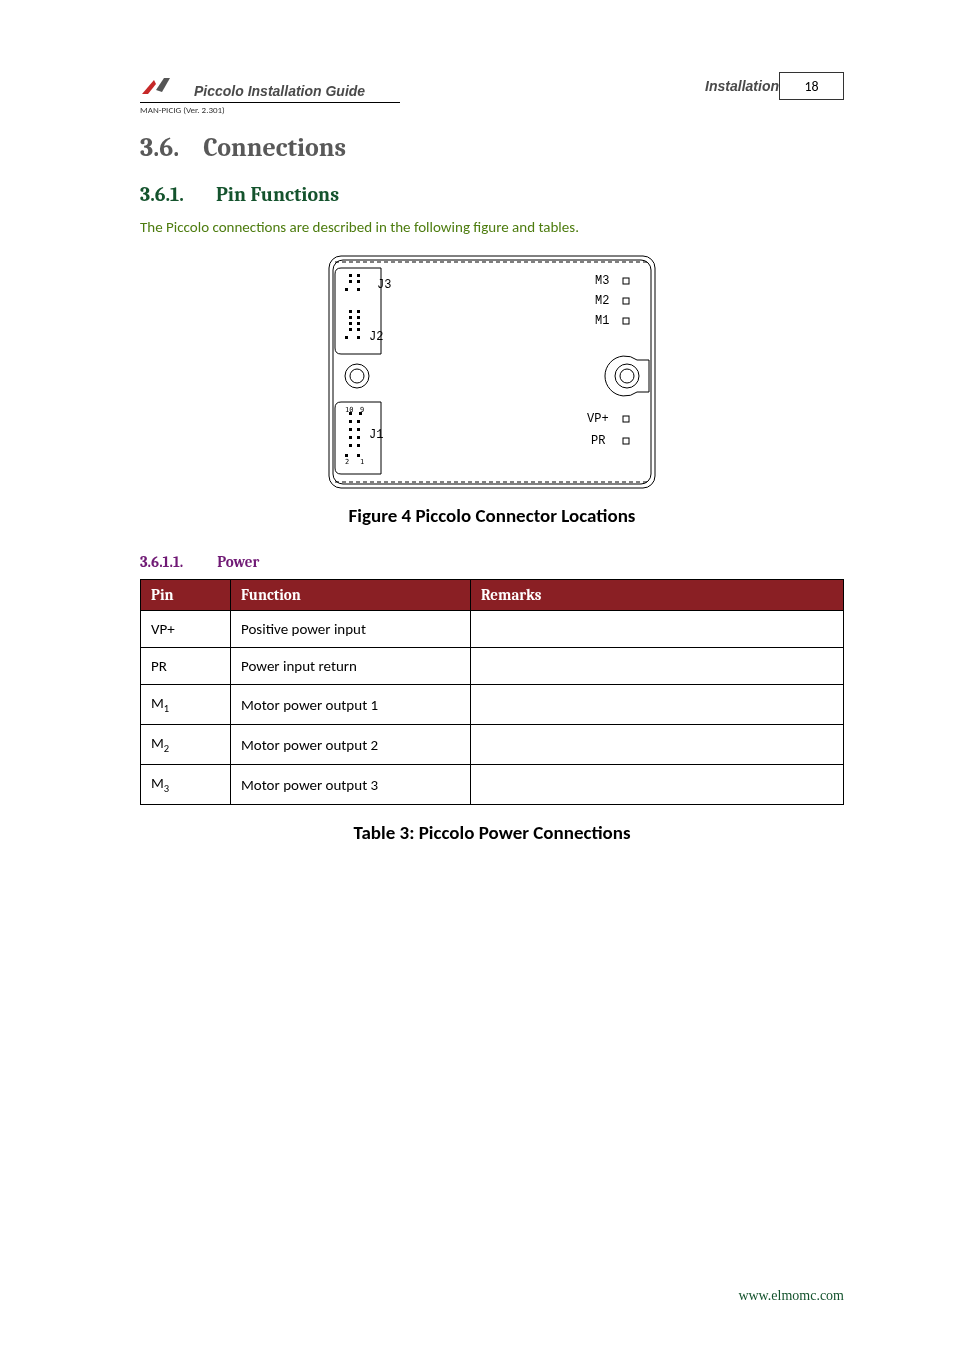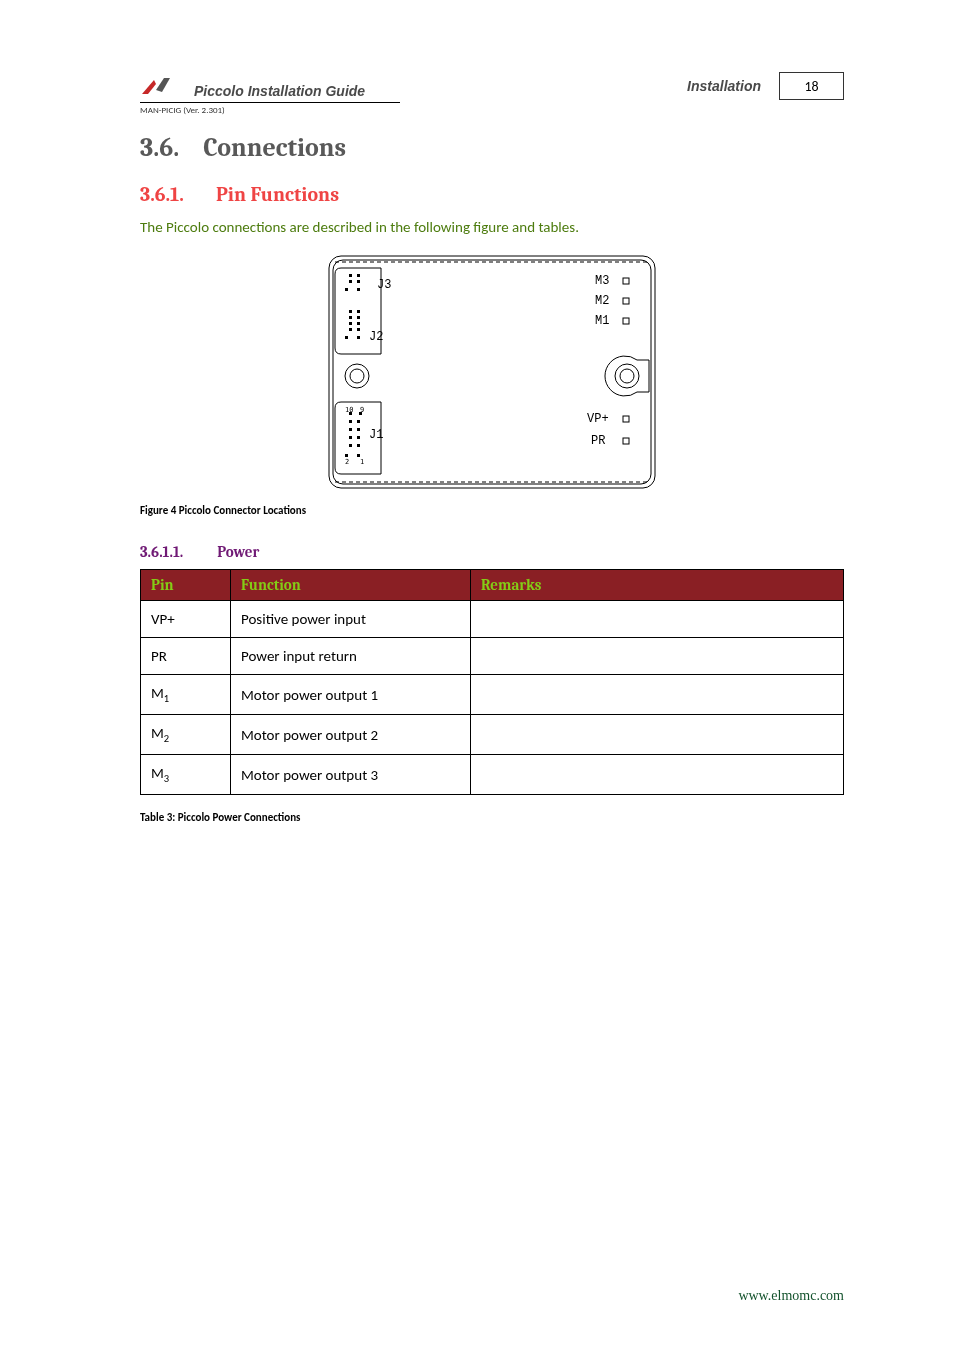--- a/index.html
+++ b/index.html
@@ -34,21 +34,20 @@
     font-family: "Trebuchet MS", "Segoe UI", sans-serif;
     font-style: italic;
     font-weight: bold;
     font-size: 14px;
     color: #4a4a4a;
     padding-bottom: 1px;
   }
   .header-right {
     display: flex;
     align-items: center;
-    gap: 18px;
   }
   .chapter {
     font-family: "Trebuchet MS", "Segoe UI", sans-serif;
     font-style: italic;
     font-weight: bold;
     font-size: 14px;
     color: #4a4a4a;
   }
   .page-badge {
     width: 65px;
@@ -75,21 +74,21 @@
     font-family: Cambria, "Times New Roman", serif;
     font-weight: bold;
     color: #595959;
     font-size: 26px;
     margin-bottom: 20px;
   }
   h1.sec .num { margin-right: 24px; }
   h2.sub {
     font-family: Cambria, "Times New Roman", serif;
     font-weight: bold;
-    color: #ef4444;
+    color: #14532d;
     font-size: 20px;
     margin-bottom: 12px;
   }
   h2.sub .num { margin-right: 32px; }
   p.body {
     font-size: 15px;
     margin-bottom: 18px;
     color: #4d7c0f;
   }
   .figure-wrap {
@@ -100,23 +99,23 @@
   .board {
     width: 330px;
     height: 236px;
     position: relative;
     font-family: "Courier New", monospace;
     font-size: 12px;
   }
   .board svg { position: absolute; top:0; left:0; }
   .board .lbl { position: absolute; font-size: 12px; }
   .caption {
-    text-align: left;
-    font-weight: bold;
-    font-size: 11px;
+    text-align: center;
+    font-weight: bold;
+    font-size: 19px;
     margin-bottom: 26px;
   }
   h3.subsub {
     font-family: Cambria, "Times New Roman", serif;
     font-weight: bold;
     color: #701a75;
     font-size: 15px;
     margin-bottom: 8px;
   }
   h3.subsub .num { margin-right: 34px; }
@@ -125,21 +124,21 @@
     border-collapse: collapse;
     margin-bottom: 16px;
   }
   table.pins th, table.pins td {
     border: 1px solid #000;
     text-align: left;
     vertical-align: middle;
   }
   table.pins th {
     background: #8a1f24;
-    color: #84cc16;
+    color: #ffffff;
     font-family: Cambria, "Times New Roman", serif;
     font-weight: bold;
     font-size: 15px;
     padding: 6px 10px;
     margin-top: 43px;
   }
   table.pins td {
     font-size: 15px;
     padding: 9px 10px;
     white-space: nowrap;

